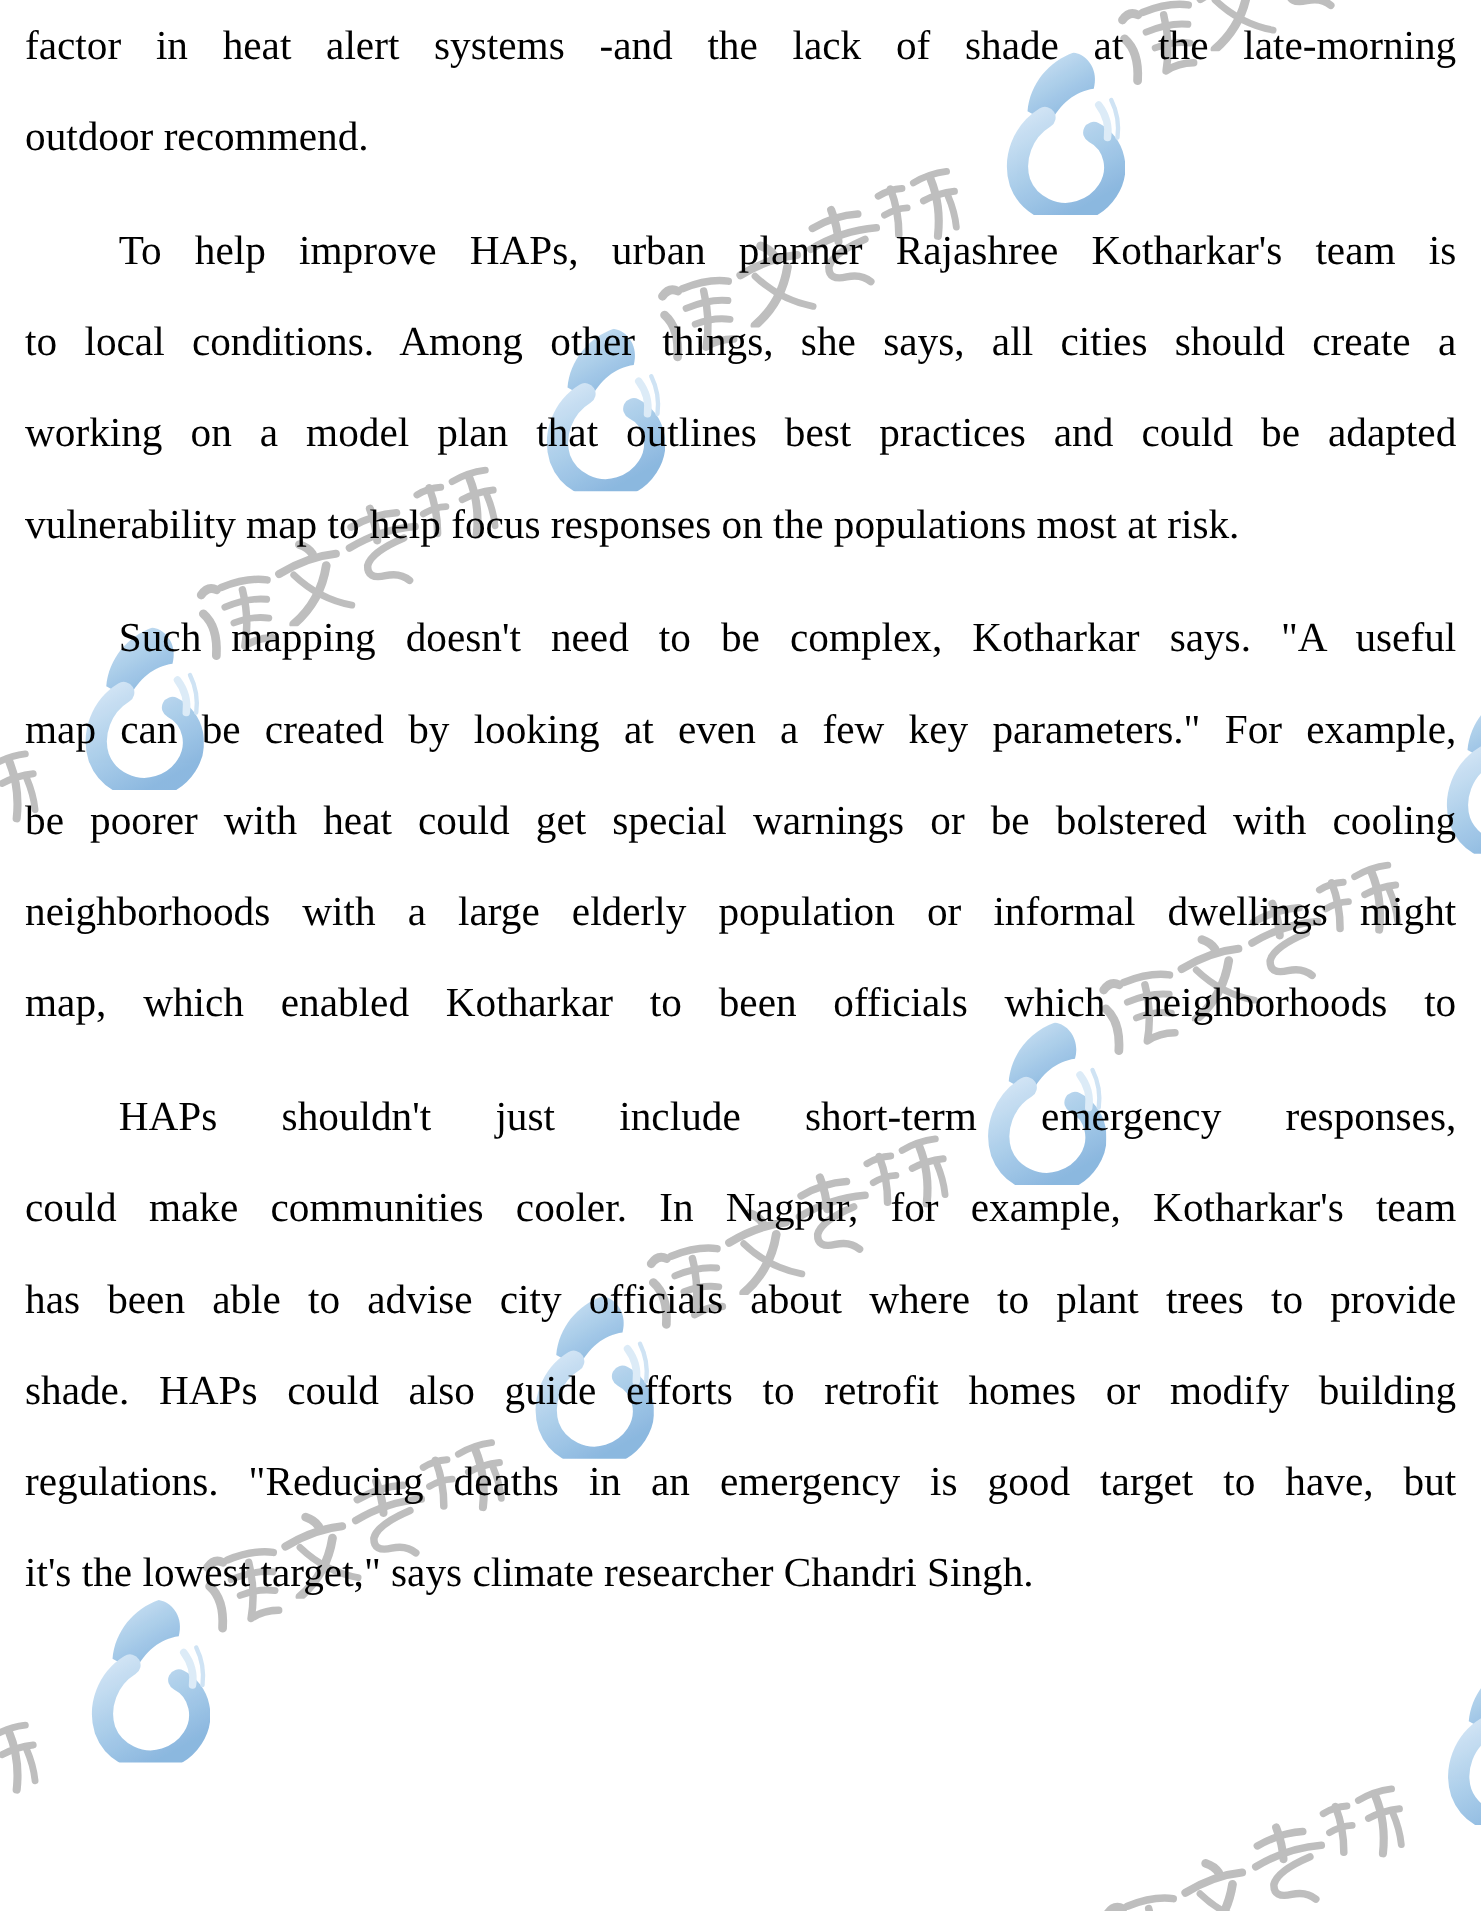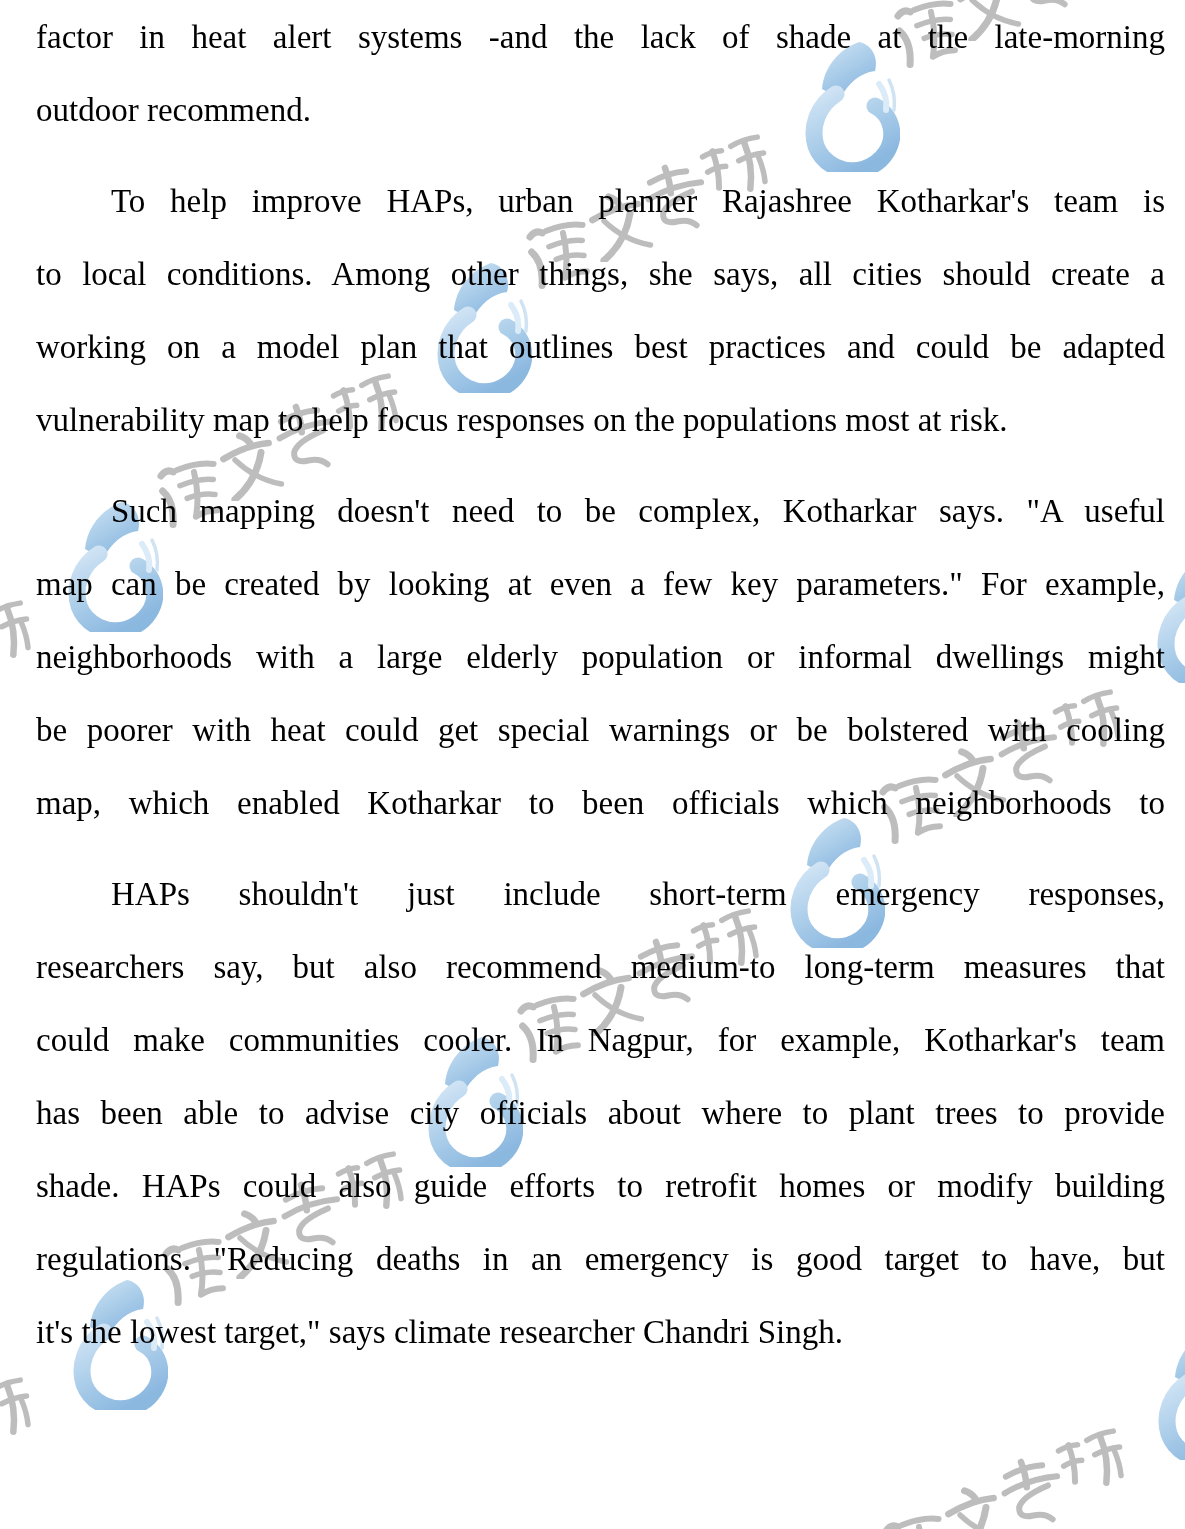--- a/index.html
+++ b/index.html
@@ -20,21 +20,21 @@
   .cgp { fill:none; stroke:#a5a5a5; stroke-linecap:round; stroke-linejoin:round; }
   .wm-g { opacity:0.72; }
   
   .article {
     position:absolute;
     left:20px; top:1px;
     width:1145px;
     z-index:2;
     color:#000;
   }
-  .para { margin:0 0 18px 16px; }
+  .para { margin:0 0 18px 0; }
   .para:last-child { margin-bottom:0; }
   .line {
     font-size:33px;
     line-height:73px;
     text-align:justify;
     text-align-last:justify;
     white-space:normal;
   }
   .line.last { text-align-last:left; }
   .line.indent { text-indent:75px; }
@@ -146,26 +146,25 @@
     </div>
     <div class="para">
       <div class="line indent">To help improve HAPs, urban planner Rajashree Kotharkar's team is</div>
       <div class="line">to local conditions. Among other things, she says, all cities should create a</div>
       <div class="line">working on a model plan that outlines best practices and could be adapted</div>
       <div class="line last">vulnerability map to help focus responses on the populations most at risk.</div>
     </div>
     <div class="para">
       <div class="line indent">Such mapping doesn't need to be complex, Kotharkar says. "A useful</div>
       <div class="line">map can be created by looking at even a few key parameters." For example,</div>
+      <div class="line">be poorer with heat could get special warnings or be bolstered with cooling</div>
       <div class="line">neighborhoods with a large elderly population or informal dwellings might</div>
-      <div class="line">be poorer with heat could get special warnings or be bolstered with cooling</div>
       <div class="line">map, which enabled Kotharkar to been officials which neighborhoods to</div>
     </div>
     <div class="para">
       <div class="line indent">HAPs shouldn't just include short-term emergency responses,</div>
-      <div class="line">researchers say, but also recommend medium-to long-term measures that</div>
       <div class="line">could make communities cooler. In Nagpur, for example, Kotharkar's team</div>
       <div class="line">has been able to advise city officials about where to plant trees to provide</div>
       <div class="line">shade. HAPs could also guide efforts to retrofit homes or modify building</div>
       <div class="line">regulations. "Reducing deaths in an emergency is good target to have, but</div>
       <div class="line last">it's the lowest target," says climate researcher Chandri Singh.</div>
     </div>
   </div>
 
 </body></html>

